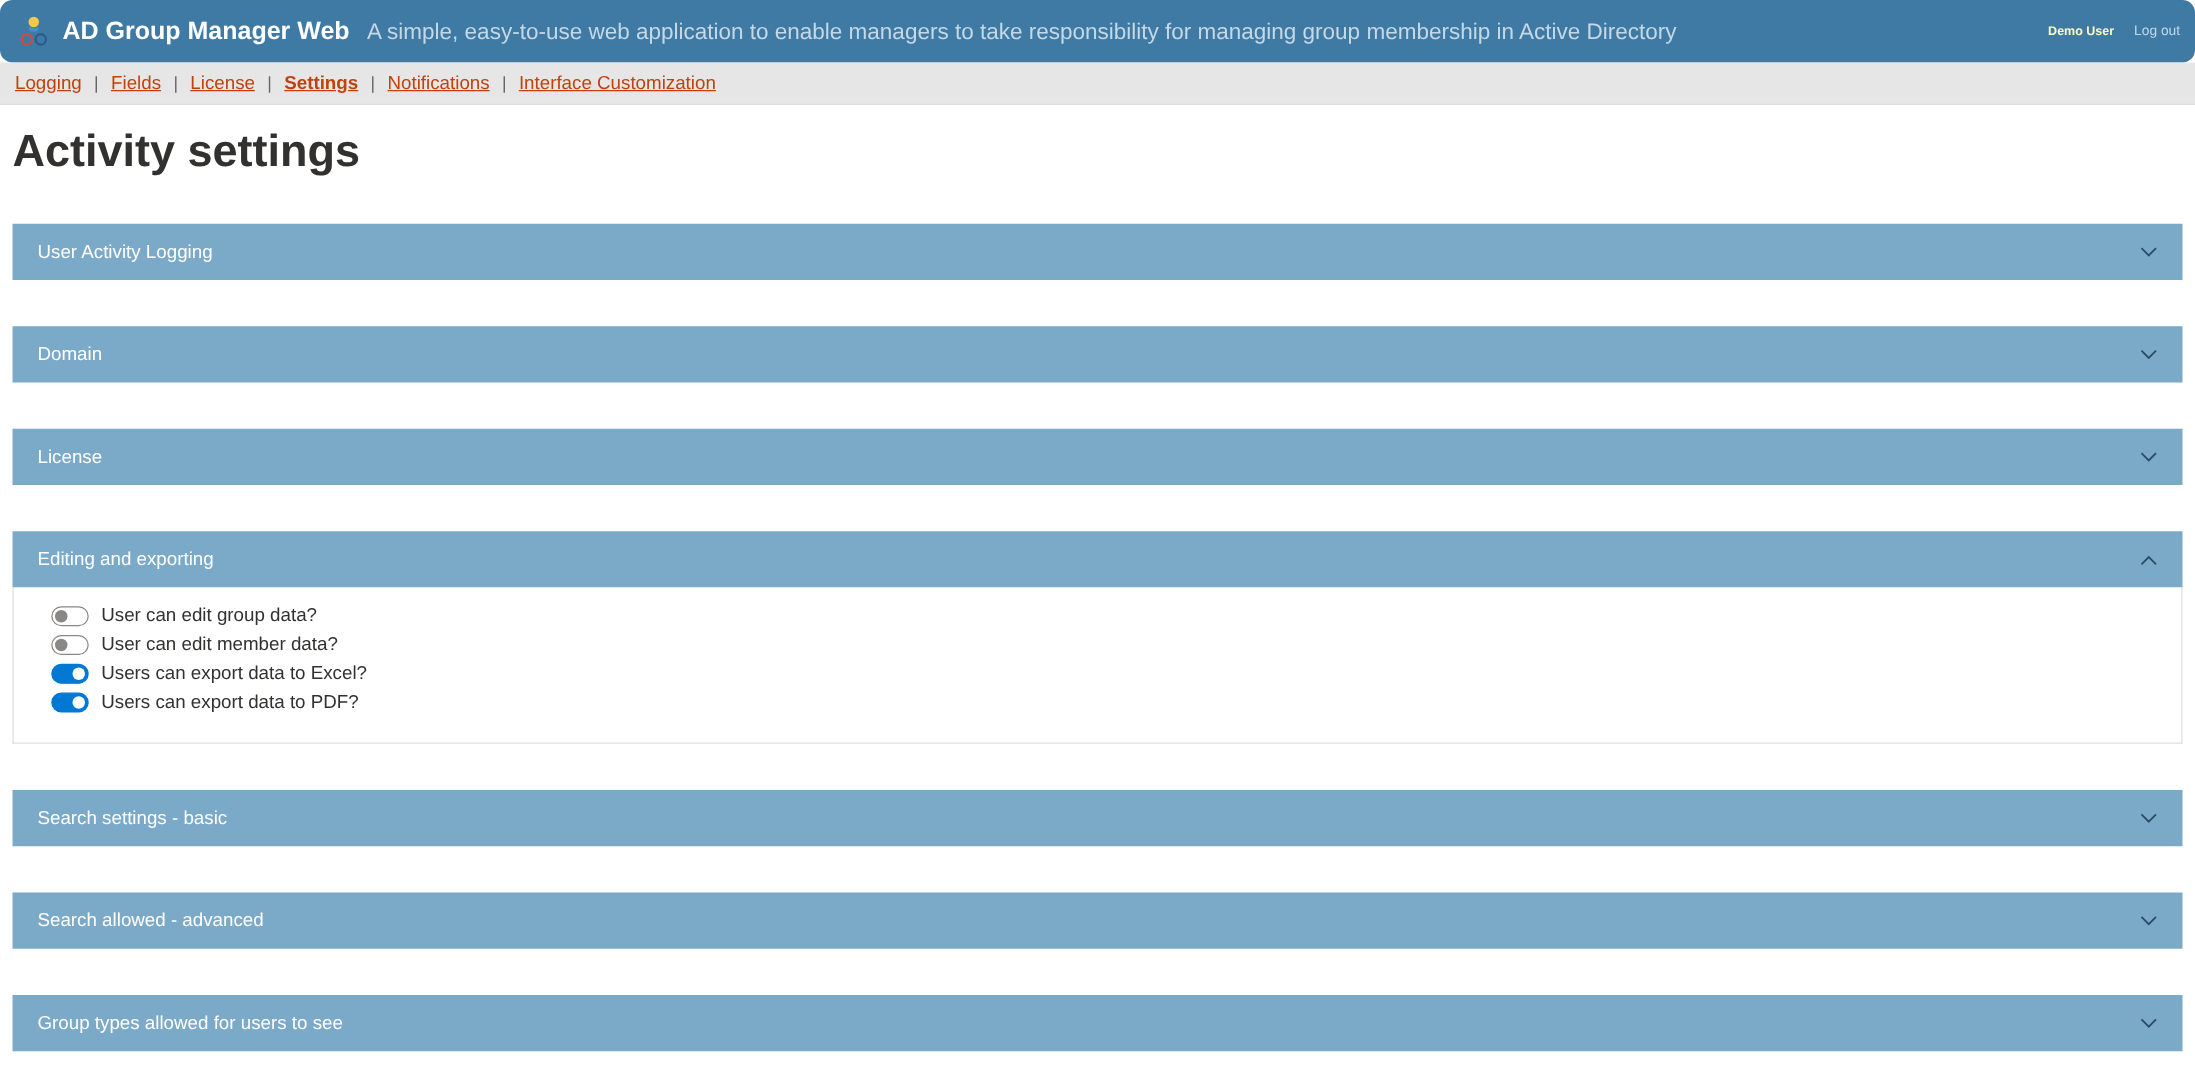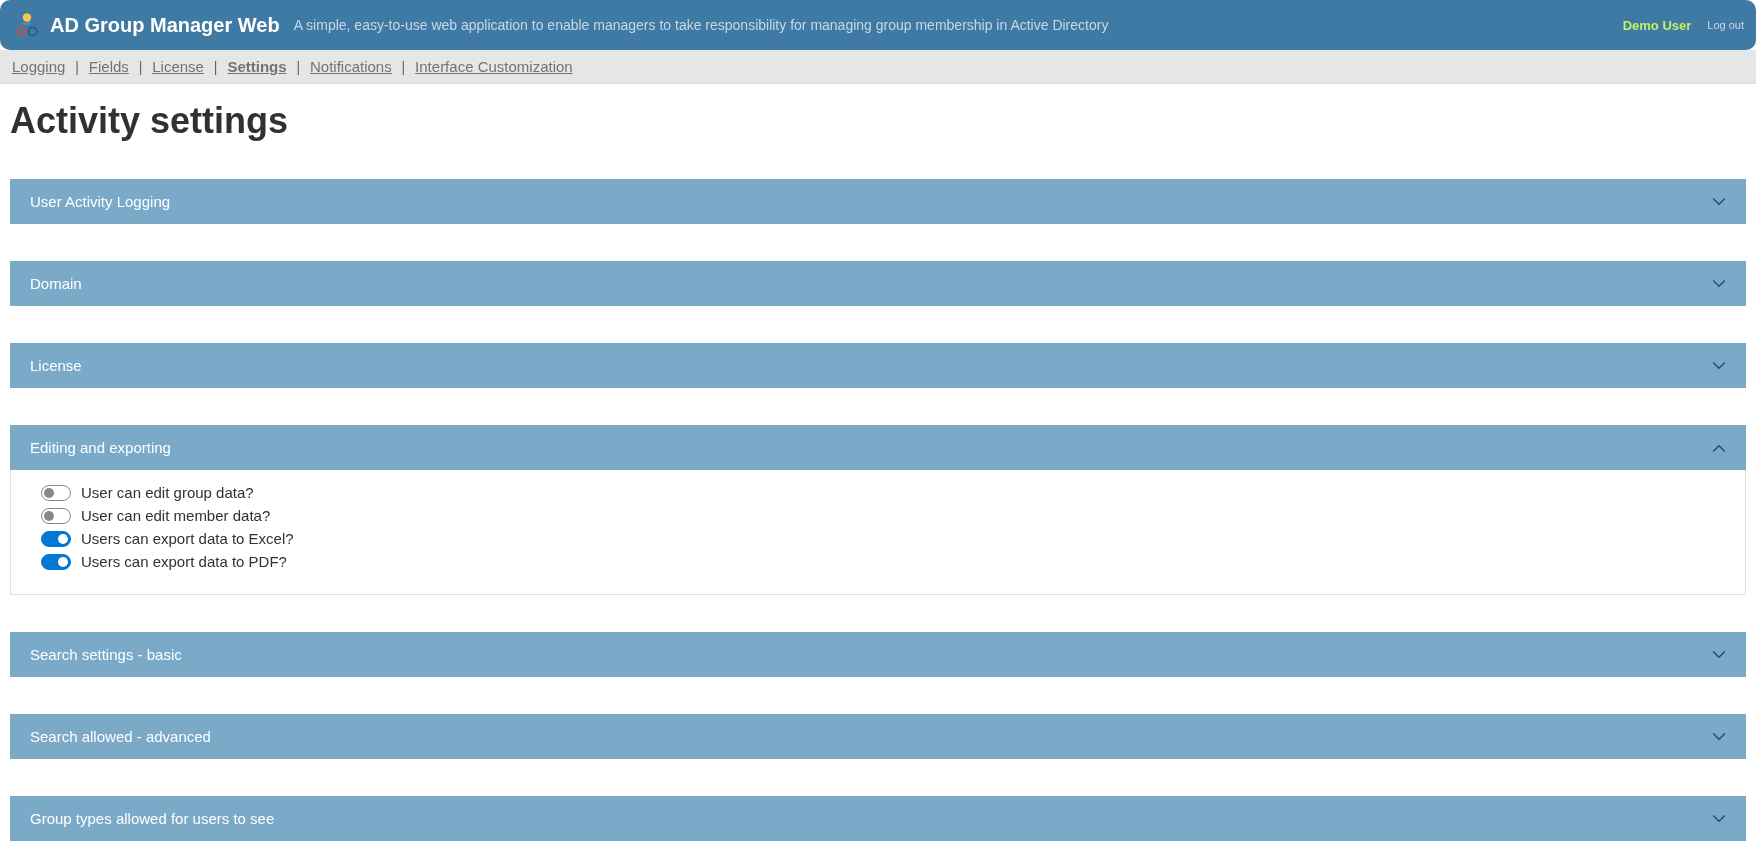--- a/index.html
+++ b/index.html
@@ -30,42 +30,42 @@
       align-items: center;
       justify-content: center;
     }
     .app-title {
       font-size: 20px;
       font-weight: 600;
       margin-right: 14px;
     }
     .app-tagline {
       color: #c5d8e6;
-      font-size: 14px;
+      font-size: 18px;
       flex: 1;
     }
     .user-info {
-      color: #bef264;
-      font-size: 13px;
+      color: #fef9c3;
+      font-size: 10px;
       margin-right: 16px;
       font-weight: 600;
     }
     .logout-link {
       color: #c5d8e6;
       font-size: 11px;
       text-decoration: none;
       cursor: pointer;
     }
     .sub-nav {
       background: #e6e6e6;
       padding: 8px 12px;
       border-bottom: 1px solid #ddd;
     }
     .sub-nav a {
-      color: #737373;
+      color: #c2410c;
       text-decoration: underline;
       font-size: 15px;
       cursor: pointer;
     }
     .sub-nav a.active {
       font-weight: 700;
     }
     .sub-nav .sep {
       color: #666;
       margin: 0 6px;

